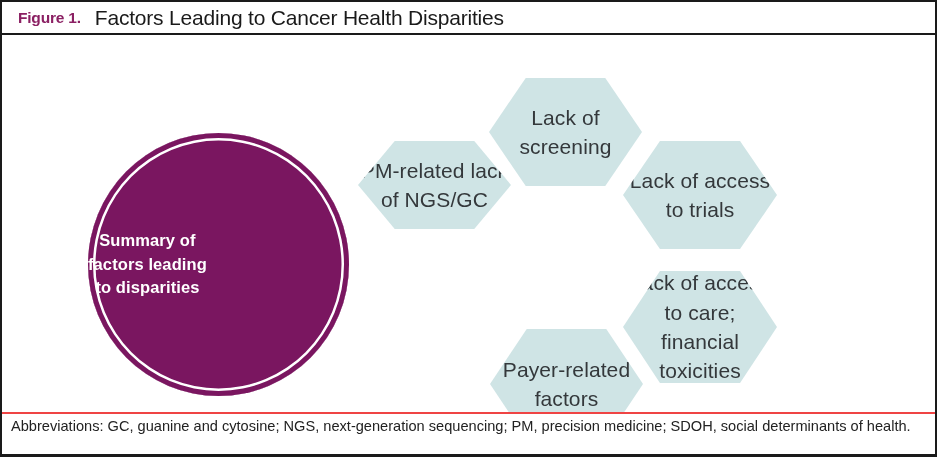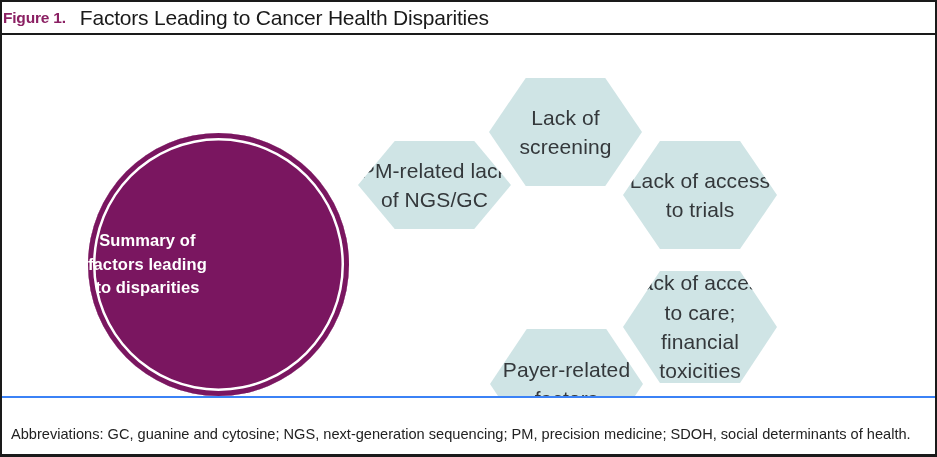--- a/index.html
+++ b/index.html
@@ -19,45 +19,45 @@
     overflow: hidden;
   }
   
   .header {
     position: absolute;
     top: 0; left: 0; right: 0;
     height: 31px;
     border-bottom: 2px solid #1a1a1a;
     display: flex;
     align-items: center;
-    padding-left: 1px;
+    padding-left: 16px;
     background: #ffffff;
   }
   .figure-label {
     color: #8b2063;
     font-weight: 700;
     font-size: 15.5px;
     letter-spacing: -0.2px;
   }
   .figure-title {
     color: #1a1a1a;
     font-weight: 400;
     font-size: 21px;
     margin-left: 14px;
     letter-spacing: -0.2px;
   }
   
   .footer {
     position: absolute;
     left: 0; right: 0; bottom: 0;
     height: 32px;
-    border-top: 2px solid #3b82f6;
+    border-top: 2px solid #ef4444;
     display: flex;
-    align-items: flex-end;
-    padding: 12px 9px;
+    align-items: flex-start;
+    padding: 4px 9px;
     background: #ffffff;
   }
   .abbreviations {
     color: #222222;
     font-size: 14.6px;
     white-space: nowrap;
   }
   
   .main { position: absolute; left: 0; top: 33px; right: 0; bottom: 34px; }
 

